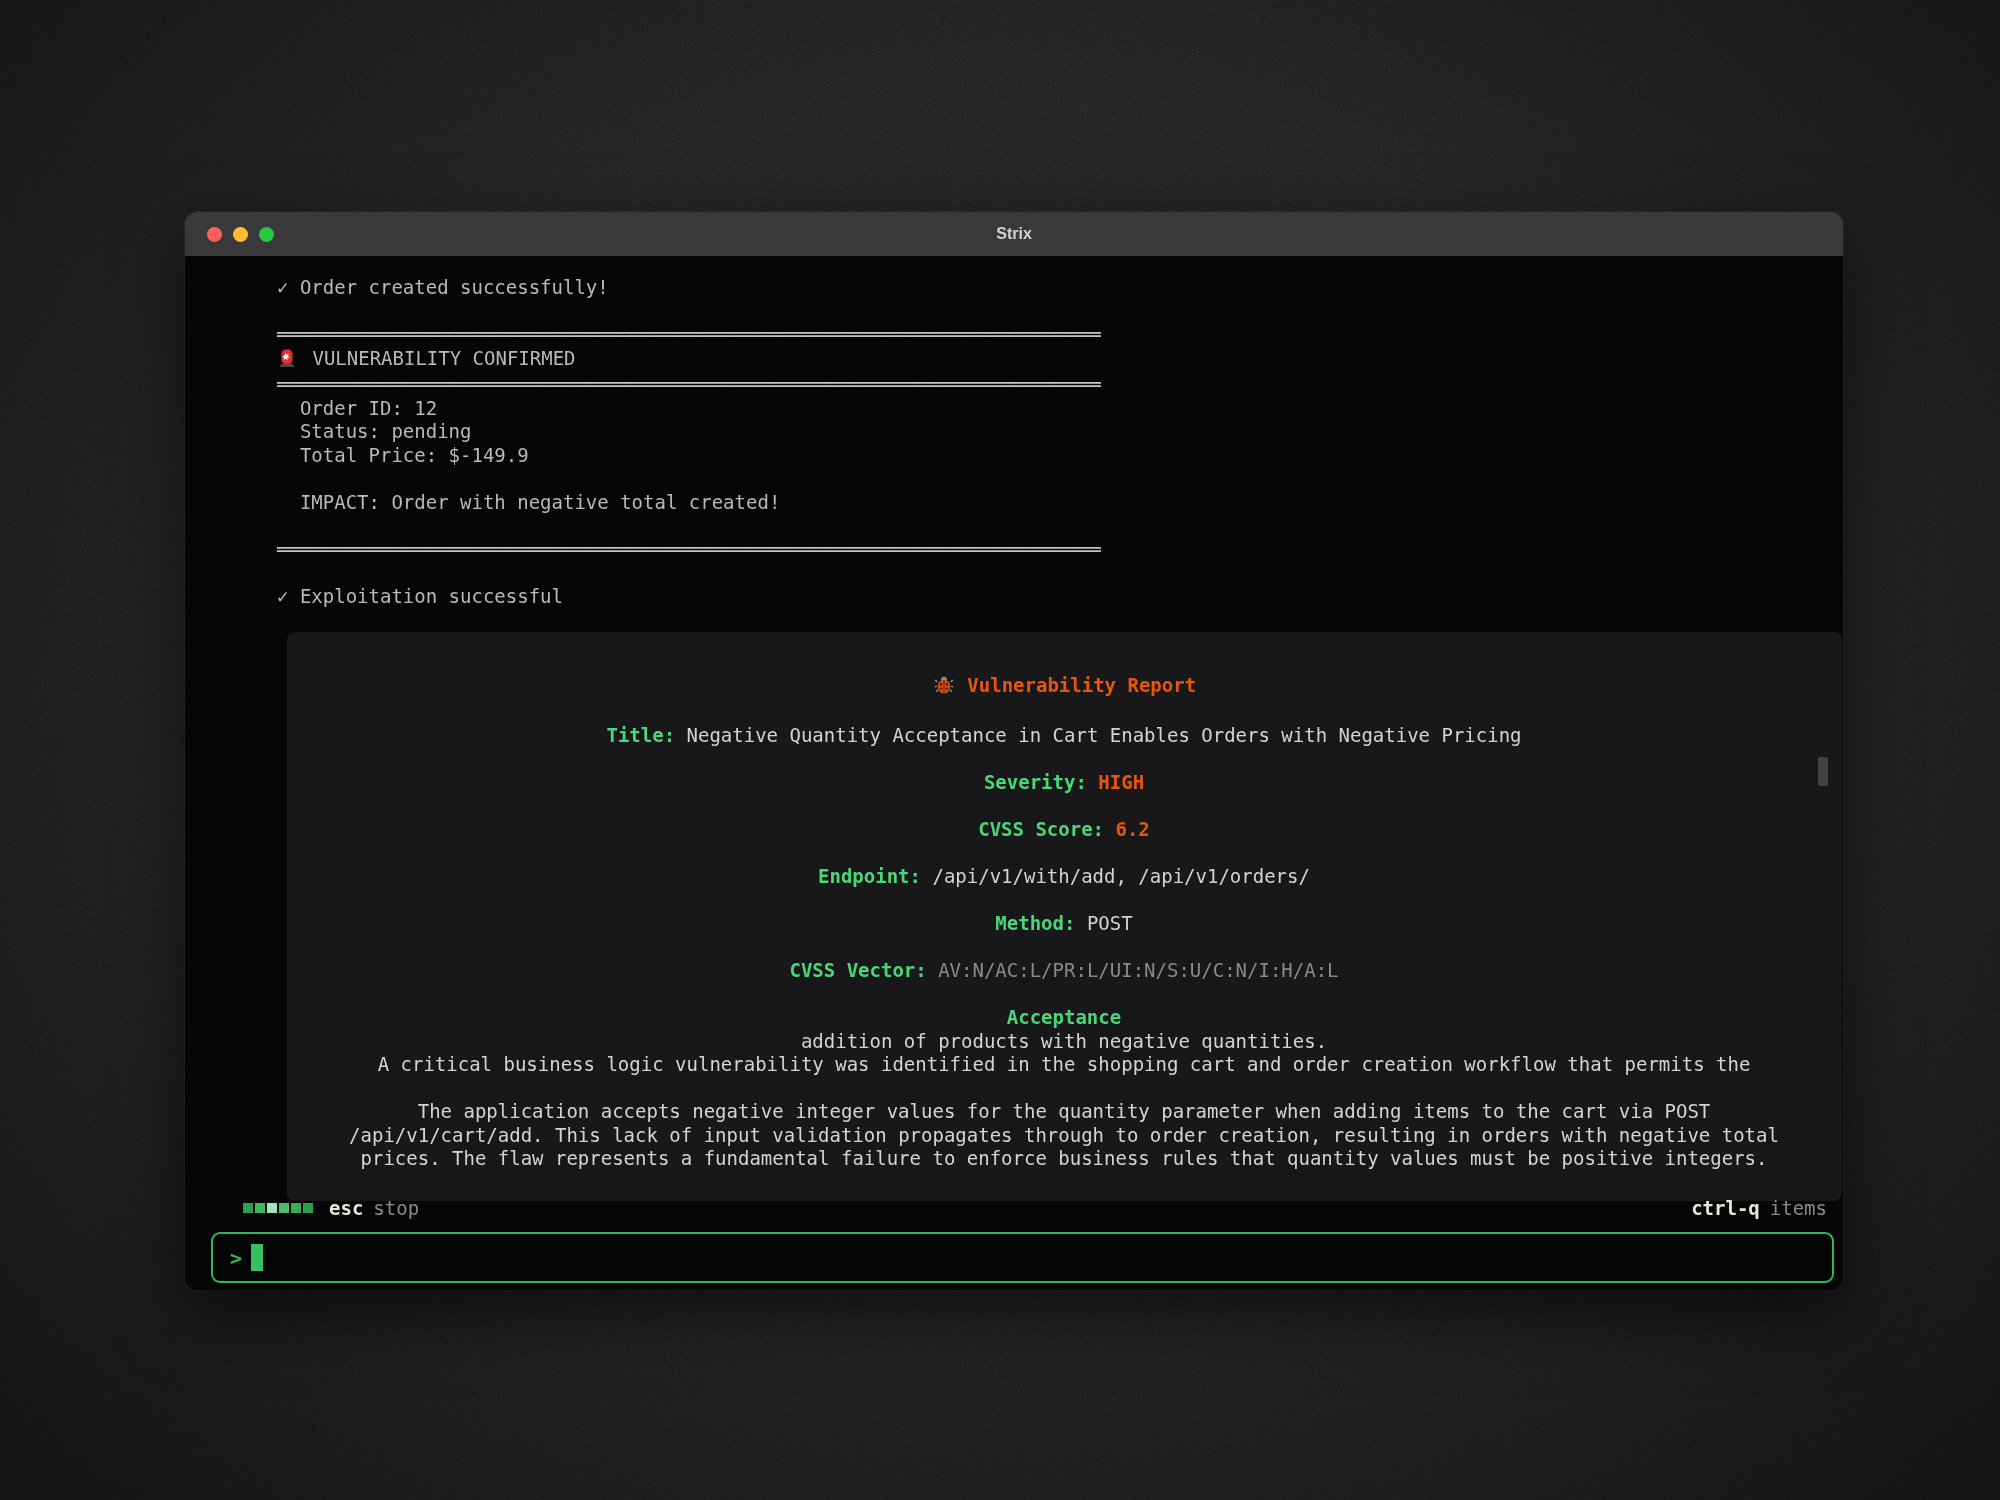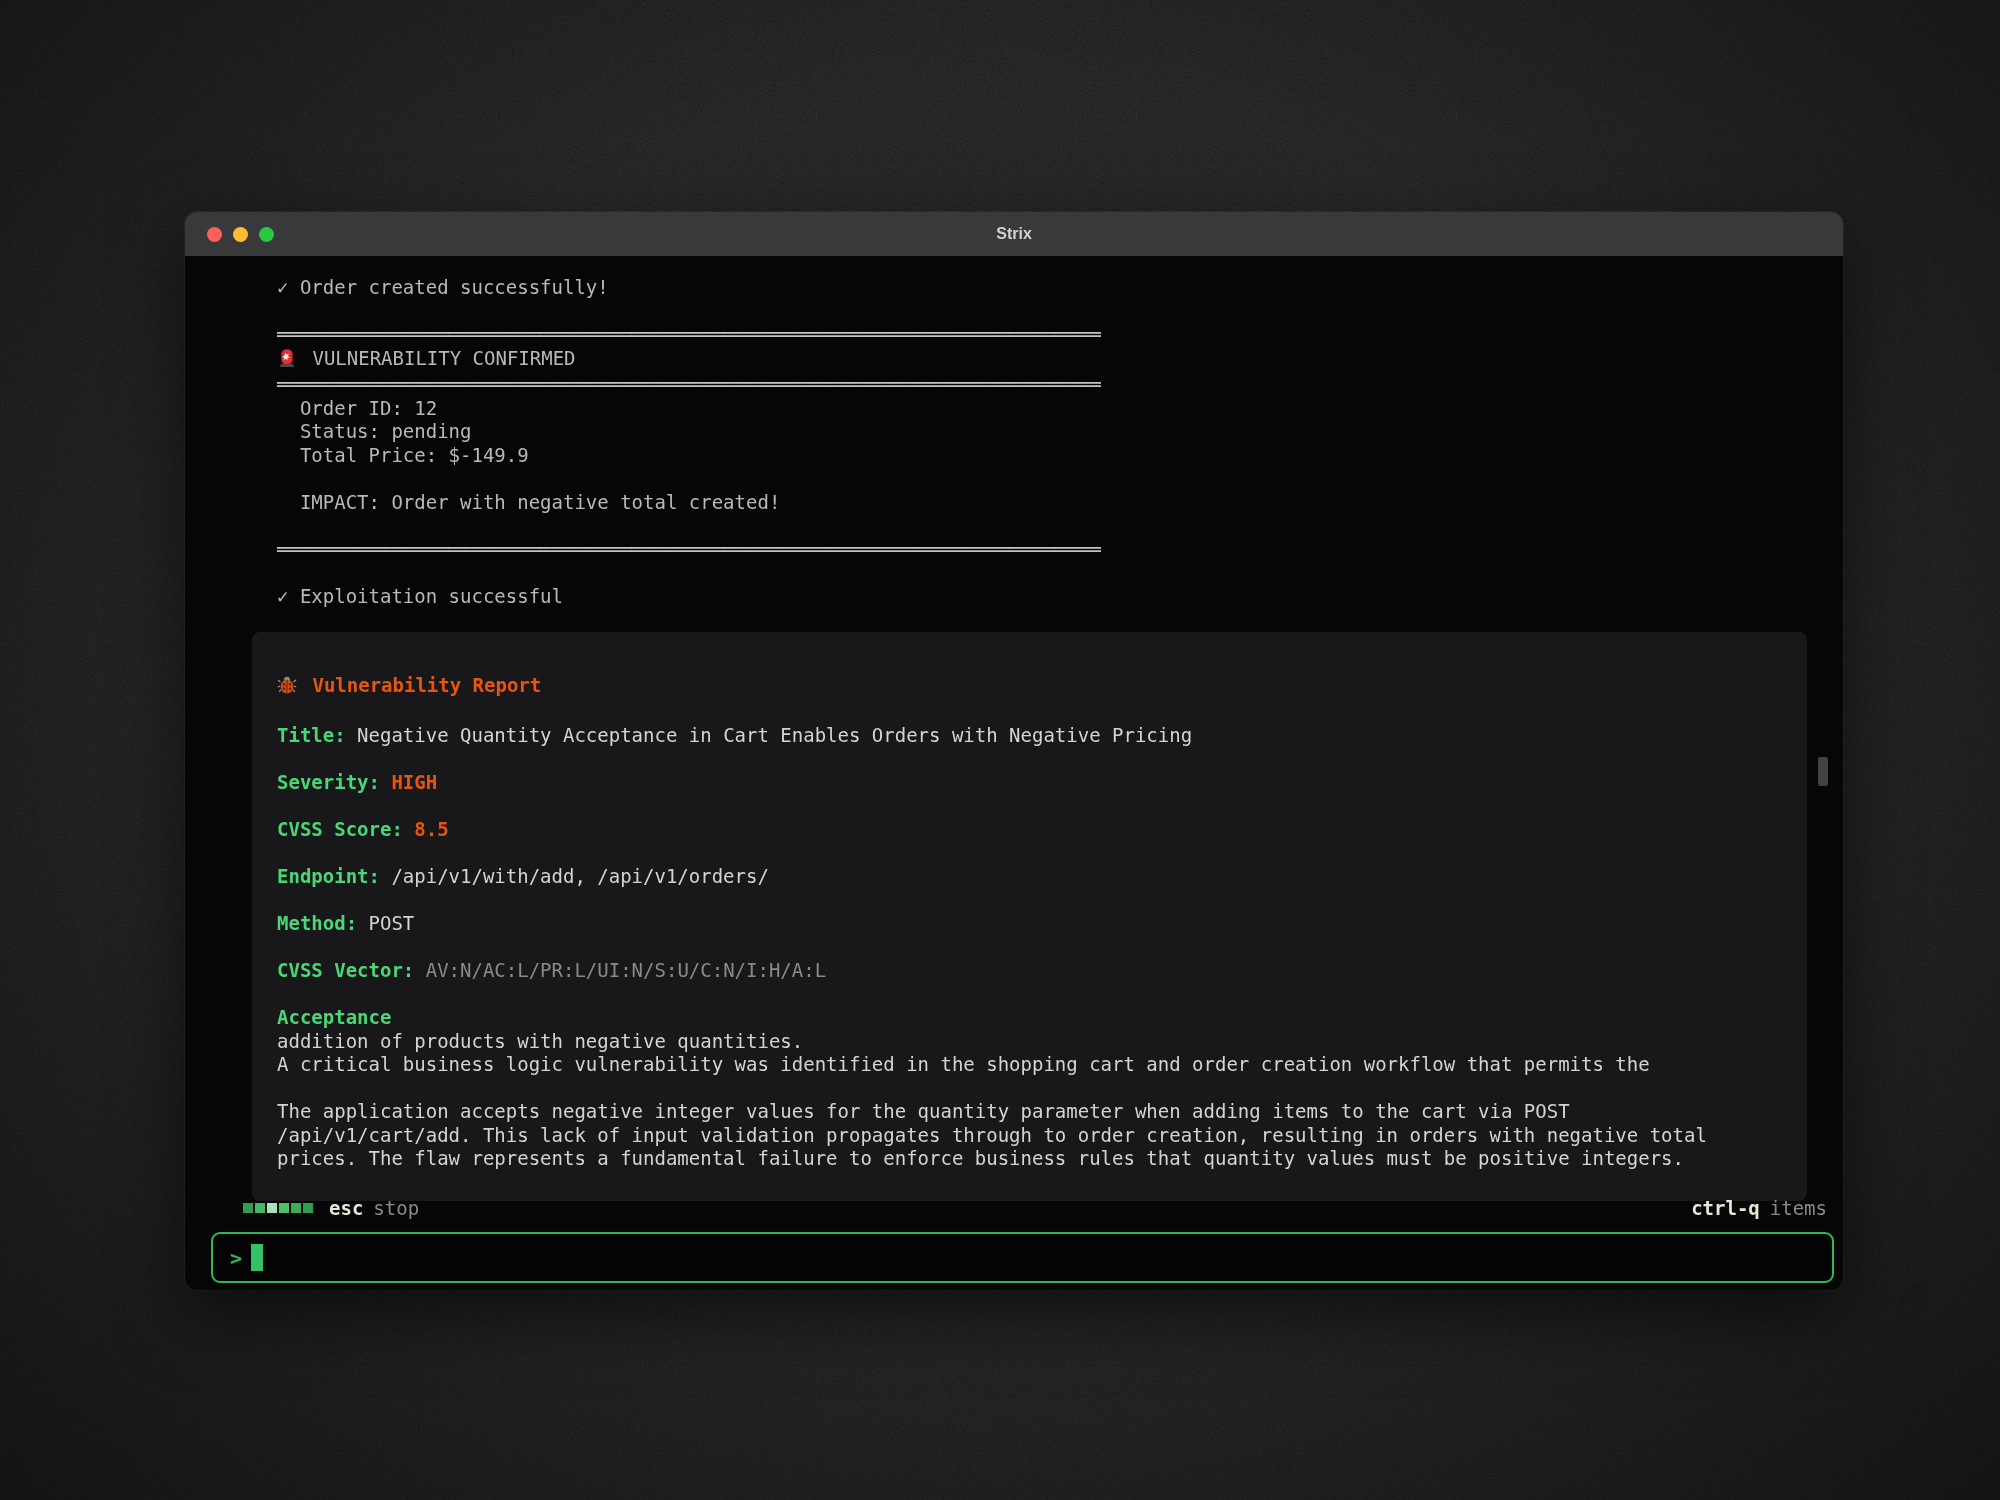--- a/index.html
+++ b/index.html
@@ -39,23 +39,24 @@
   }
   .termlines{margin:20px 0 0 92px;white-space:pre;}
   .line{white-space:pre;min-height:23.5px;}
   .sep{color:#c2c2c2;}
   .g{color:#4ad776;font-weight:bold;}
   .o{color:#e8560e;font-weight:bold;}
   .w{color:#d4d4d4;}
   .dim{color:#8a8a8a;}
   .icon{display:inline-block;width:24px;vertical-align:-3px;}
   .panel{
-    margin:24px 0 0 67px;width:1555px;box-sizing:border-box;
+    margin:24px 0 0 102px;width:1555px;box-sizing:border-box;
     background:#18181a;border-radius:8px;
     padding:42px 26px 30px 25px;
+    text-align:center;
   }
   .thumb{
     position:absolute;right:15px;top:501px;width:10px;height:29px;
     background:#424244;border-radius:2px;
   }
   
   .statusbar{
     position:absolute;left:0;right:0;top:978px;height:36px;
     display:flex;align-items:center;
     padding:0 16px 0 58px;box-sizing:border-box;
@@ -123,21 +124,21 @@
                 <circle cx="7" cy="9.4" r="1.2" fill="#2b2b2b"></circle>
                 <circle cx="13" cy="9.4" r="1.2" fill="#2b2b2b"></circle>
                 <circle cx="6.9" cy="13.6" r="1.2" fill="#2b2b2b"></circle>
                 <circle cx="13.1" cy="13.6" r="1.2" fill="#2b2b2b"></circle>
               </svg></span><span> </span><span class="o">Vulnerability Report</span></div>
           <div class="line">&nbsp;</div>
           <div class="line"><span class="g">Title:</span><span class="w"> Negative Quantity Acceptance in Cart Enables Orders with Negative Pricing</span></div>
           <div class="line">&nbsp;</div>
           <div class="line"><span class="g">Severity:</span><span> </span><span class="o">HIGH</span></div>
           <div class="line">&nbsp;</div>
-          <div class="line"><span class="g">CVSS Score:</span><span> </span><span class="o">8.5</span></div>
+          <div class="line"><span class="g">CVSS Score:</span><span> </span><span class="o">6.2</span></div>
           <div class="line">&nbsp;</div>
           <div class="line"><span class="g">Endpoint:</span><span class="w"> /api/v1/with/add, /api/v1/orders/</span></div>
           <div class="line">&nbsp;</div>
           <div class="line"><span class="g">Method:</span><span class="w"> POST</span></div>
           <div class="line">&nbsp;</div>
           <div class="line"><span class="g">CVSS Vector:</span><span class="dim"> AV:N/AC:L/PR:L/UI:N/S:U/C:N/I:H/A:L</span></div>
           <div class="line">&nbsp;</div>
           <div class="line"><span class="g">Acceptance</span></div>
           <div class="line"><span class="w">addition of products with negative quantities.</span></div>
           <div class="line"><span class="w">A critical business logic vulnerability was identified in the shopping cart and order creation workflow that permits the</span></div>

